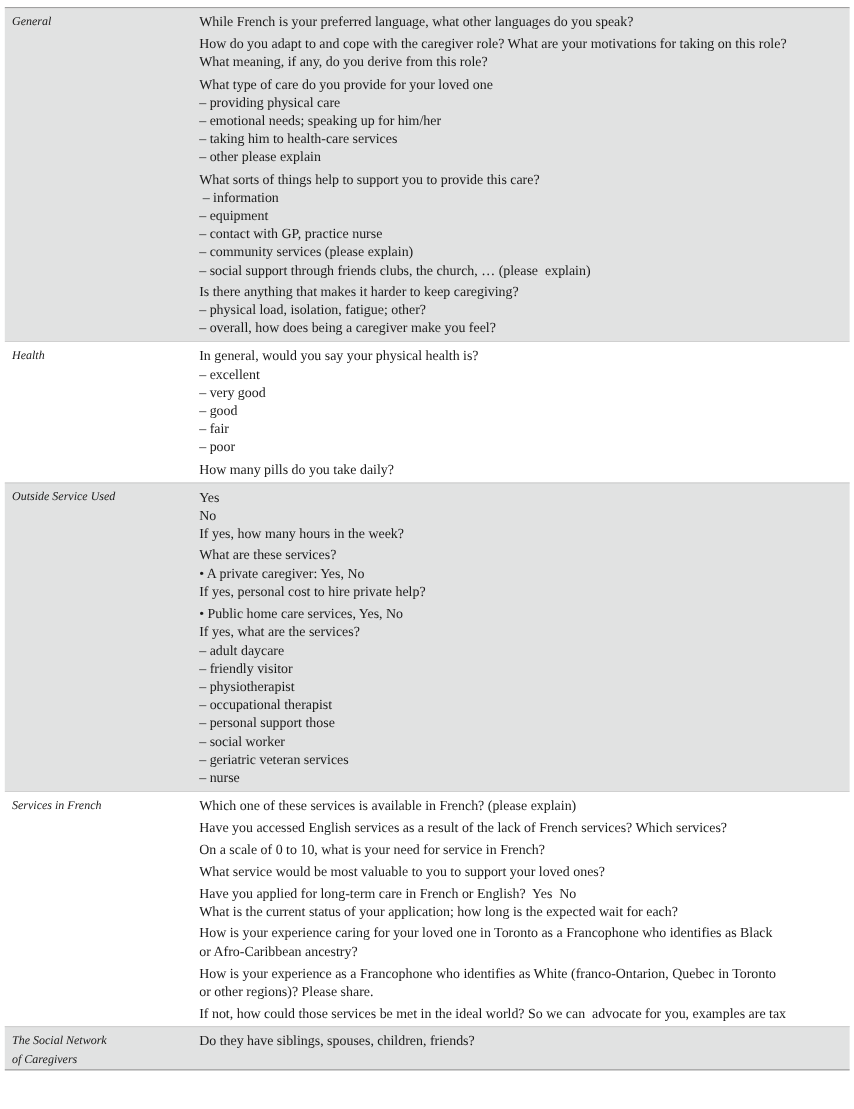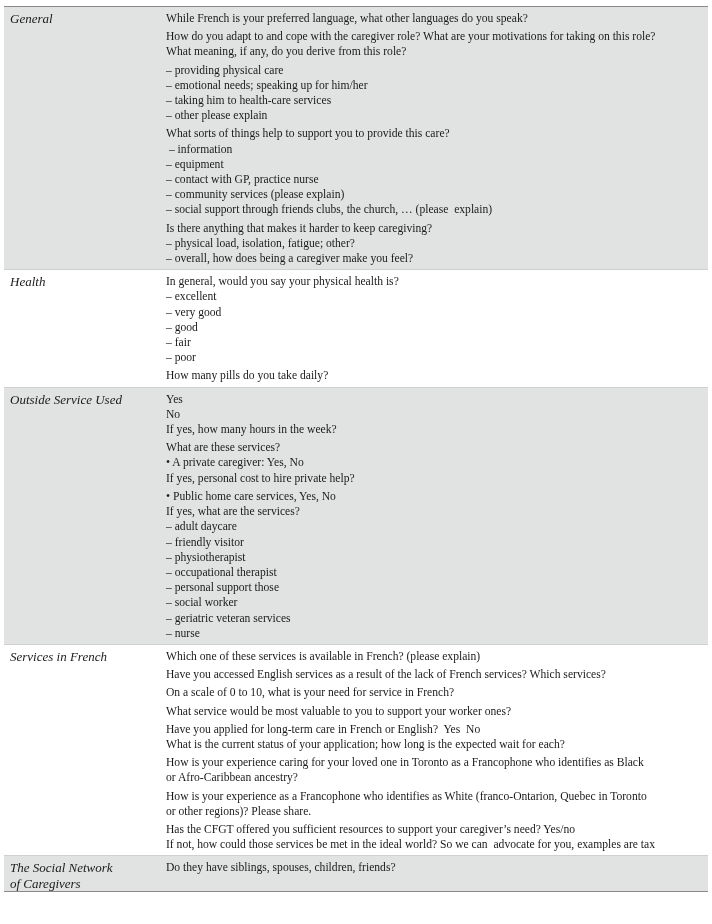--- a/index.html
+++ b/index.html
@@ -3,41 +3,42 @@
 <meta charset="utf-8">
 <style>
   html, body { margin: 0; padding: 0; background: #ffffff; }
   body { width: 712px; height: 924px; overflow: hidden; position: relative;
          font-family: "Liberation Serif", "DejaVu Serif", serif; color: #1a1a1a; }
   .table { position: absolute; left: 4px; top: 6px; width: 704px;
            border-top: 1px solid #8a8a8a; border-bottom: 1px solid #8a8a8a; }
   .row { display: flex; }
   .row.shaded { background: #e1e2e2; }
   .row + .row { border-top: 1px solid #d0d0d0; }
-  .cat { width: 162px; padding: 4px 0 0 6px; font-style: italic; font-size: 13px; line-height: 15.2px; box-sizing: border-box; }
+  .cat { width: 162px; padding: 4px 0 0 6px; font-style: italic; font-size: 10px; line-height: 15.2px; box-sizing: border-box; }
   .content { flex: 1; padding: 4px 4px 3px 0; font-size: 11.6px; line-height: 15.2px; }
   .group { margin-bottom: 3px; }
   .group:last-child { margin-bottom: 0; }
   .line { white-space: nowrap; }
 </style>
 </head>
 <body>
 
 <div class="table" id="tbl">
     <div class="row shaded">
       <div class="cat">General</div>
       <div class="content">
         <div class="group">
           <div class="line" style="white-space: pre;">While French is your preferred language, what other languages do you speak?</div>
         </div>
         <div class="group">
           <div class="line" style="white-space: pre;">How do you adapt to and cope with the caregiver role? What are your motivations for taking on this role?</div>
           <div class="line" style="white-space: pre;">What meaning, if any, do you derive from this role?</div>
         </div>
         <div class="group">
+          <div class="line" style="white-space: pre;">What type of care do you provide for your loved one</div>
           <div class="line" style="white-space: pre;">– providing physical care</div>
           <div class="line" style="white-space: pre;">– emotional needs; speaking up for him/her</div>
           <div class="line" style="white-space: pre;">– taking him to health-care services</div>
           <div class="line" style="white-space: pre;">– other please explain</div>
         </div>
         <div class="group">
           <div class="line" style="white-space: pre;">What sorts of things help to support you to provide this care?</div>
           <div class="line" style="white-space: pre;"> – information</div>
           <div class="line" style="white-space: pre;">– equipment</div>
           <div class="line" style="white-space: pre;">– contact with GP, practice nurse</div>
@@ -100,36 +101,35 @@
         <div class="group">
           <div class="line" style="white-space: pre;">Which one of these services is available in French? (please explain)</div>
         </div>
         <div class="group">
           <div class="line" style="white-space: pre;">Have you accessed English services as a result of the lack of French services? Which services?</div>
         </div>
         <div class="group">
           <div class="line" style="white-space: pre;">On a scale of 0 to 10, what is your need for service in French?</div>
         </div>
         <div class="group">
-          <div class="line" style="white-space: pre;">What service would be most valuable to you to support your worker ones?</div>
+          <div class="line" style="white-space: pre;">What service would be most valuable to you to support your loved ones?</div>
         </div>
         <div class="group">
           <div class="line" style="white-space: pre;">Have you applied for long-term care in French or English?  Yes  No</div>
           <div class="line" style="white-space: pre;">What is the current status of your application; how long is the expected wait for each?</div>
         </div>
         <div class="group">
           <div class="line" style="white-space: pre;">How is your experience caring for your loved one in Toronto as a Francophone who identifies as Black</div>
           <div class="line" style="white-space: pre;">or Afro-Caribbean ancestry?</div>
         </div>
         <div class="group">
           <div class="line" style="white-space: pre;">How is your experience as a Francophone who identifies as White (franco-Ontarion, Quebec in Toronto</div>
           <div class="line" style="white-space: pre;">or other regions)? Please share.</div>
         </div>
         <div class="group">
-          <div class="line" style="white-space: pre;">Has the CFGT offered you sufficient resources to support your caregiver’s need? Yes/no</div>
           <div class="line" style="white-space: pre;">If not, how could those services be met in the ideal world? So we can  advocate for you, examples are tax</div>
         </div>
       </div>
     </div>
     <div class="row shaded">
       <div class="cat">
         <div>The Social Network</div>
         <div>of Caregivers</div>
       </div>
       <div class="content">

